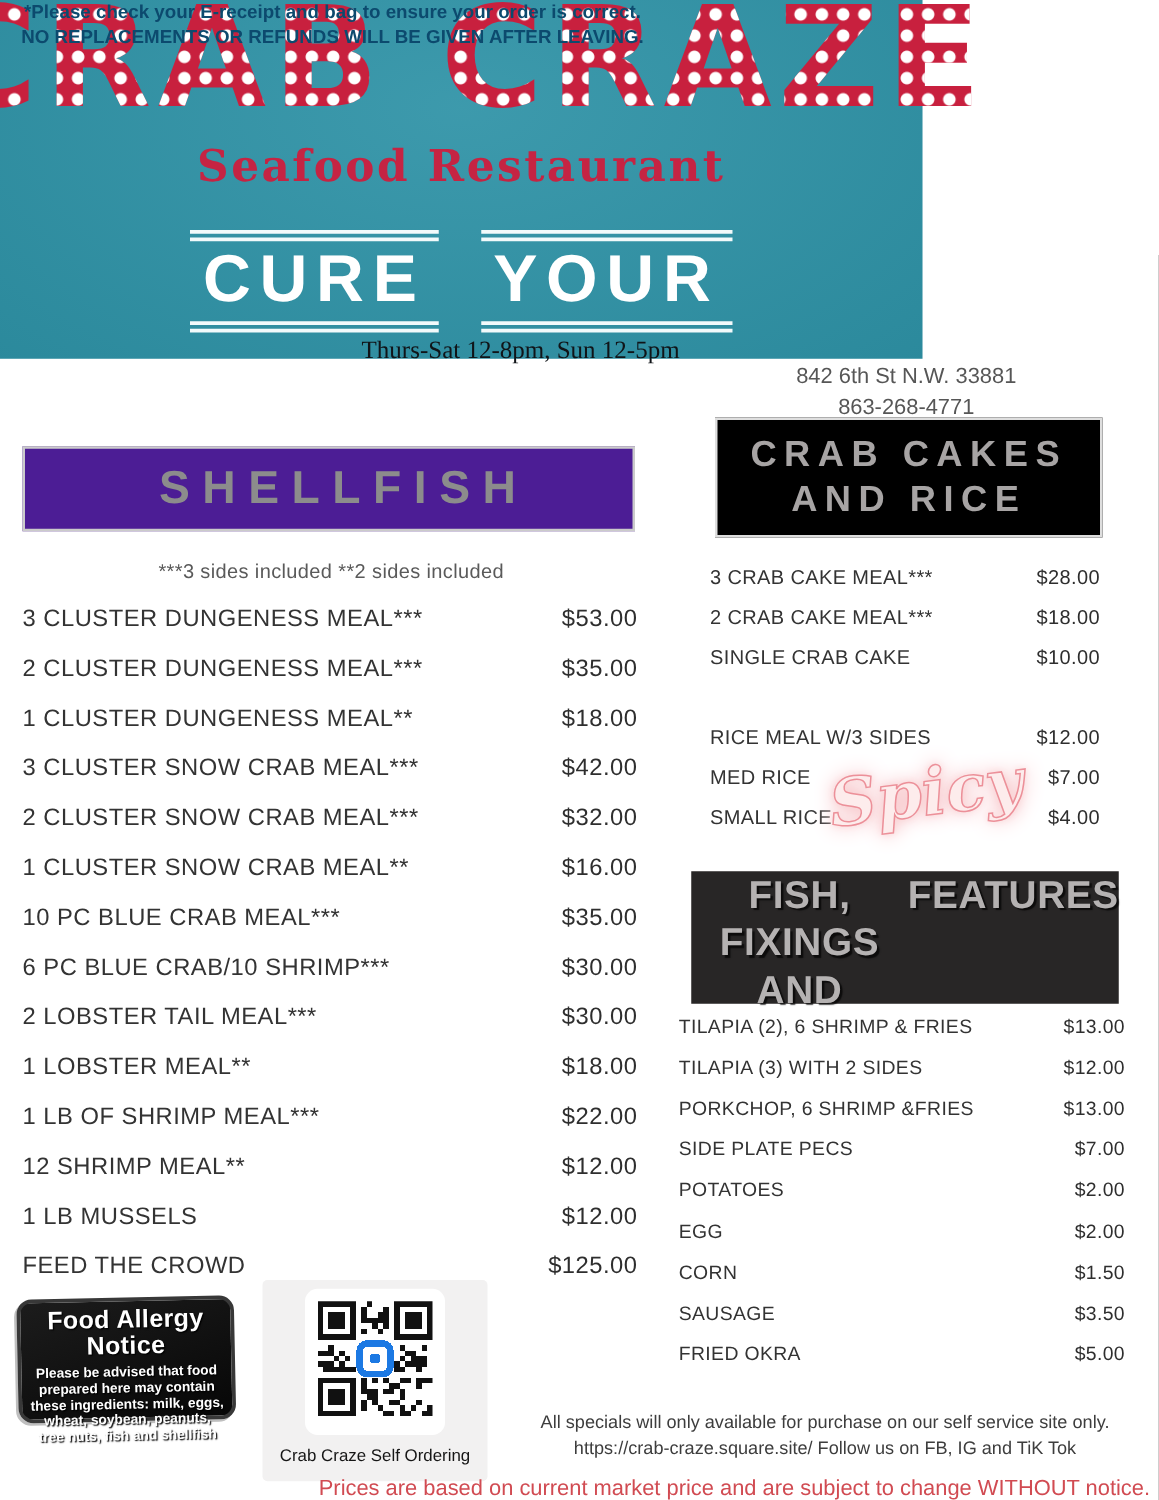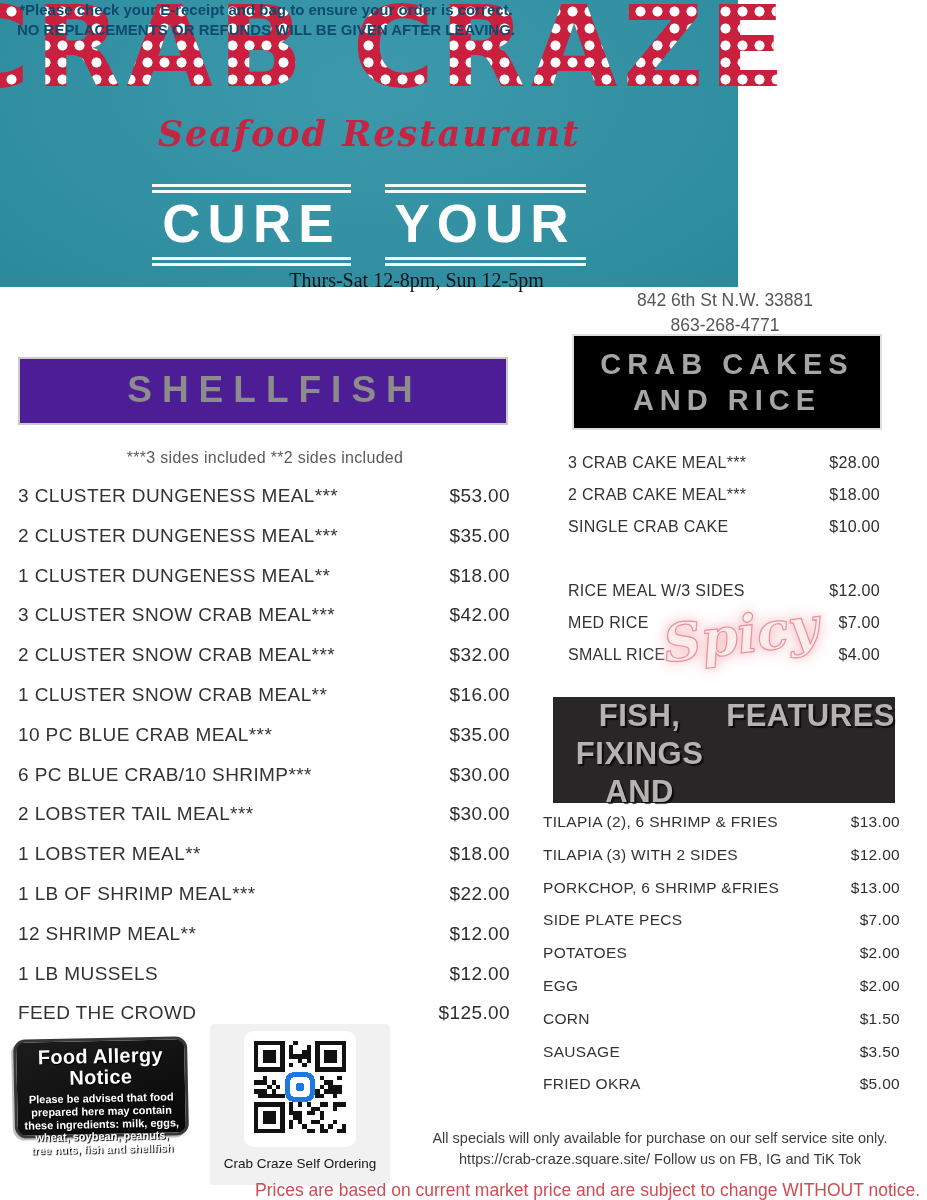--- a/index.html
+++ b/index.html
@@ -26,21 +26,21 @@
     .brand {
       background:
         radial-gradient(circle, #ffffff 4.6px, rgba(255,255,255,0) 5.4px) 4px 6px / 17px 17px repeat,
         #c8203e;
       -webkit-background-clip:text; background-clip:text;
       color:transparent;
     }
   }
   .tagline {
     margin-top:16px;
-    font-family:"DejaVu Serif", serif; font-style:italic; font-weight:700;
+    font-family:"DejaVu Serif", serif; font-weight:700;
     font-size:35px; color:#c52443; letter-spacing:2px;
   }
   .craving { margin-top:30px; display:flex; gap:34px; }
   .craving .word {
     color:#fff; font-weight:700; font-size:53px; line-height:56px;
     letter-spacing:7px; white-space:nowrap;
     border-top:9px double #f2fafb; border-bottom:9px double #f2fafb;
     padding:3px 10px 5px 10px;
   }
   .hours {

